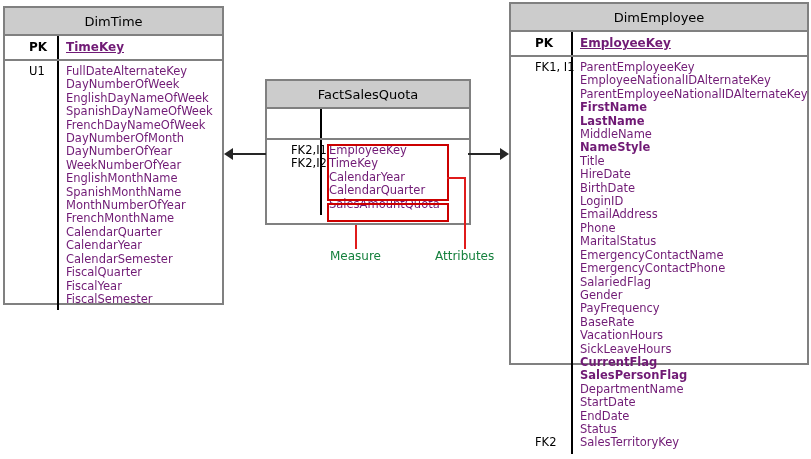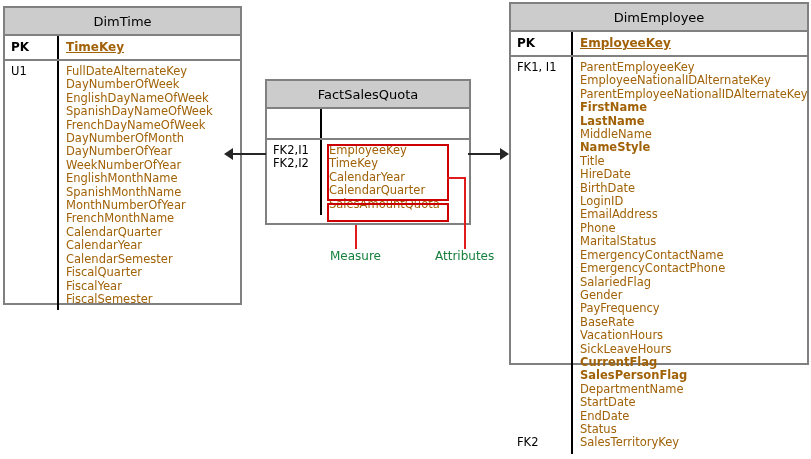--- a/index.html
+++ b/index.html
@@ -39,51 +39,51 @@
     display: flex;
     box-sizing: border-box;
   }
   .sec-pk {
     border-bottom: 2px solid #808080;
   }
   .col-key {
     box-sizing: border-box;
     border-right: 2px solid #000000;
     flex: 0 0 auto;
-    padding: 4px 0 4px 6px;
+    padding: 4px 0 4px 24px;
   }
   .col-attr {
     box-sizing: border-box;
     flex: 1 1 auto;
     padding: 4px 0 4px 7px;
     position: relative;
   }
   .fld {
     font-size: 11.5px;
     line-height: 13.4px;
     white-space: nowrap;
-    color: #a16207;
+    color: #701a75;
   }
   .fld.b { font-weight: bold; }
   .fld.pk {
     font-weight: bold;
     text-decoration: underline;
     font-size: 12px;
     line-height: 15px;
   }
   .keytag {
     font-size: 11.5px;
     line-height: 13.4px;
     white-space: nowrap;
   }
   .keytag.pkt { font-weight: bold; font-size: 12px; line-height: 15px; }
   .spacer { visibility: hidden; }
 
   
-  #dimtime   { left: 3px;   top: 6px;   width: 239px; height: 299px; }
+  #dimtime   { left: 3px;   top: 6px;   width: 221px; height: 299px; }
   #dimtime .entity-title { height: 28px; }
   #dimtime .col-key  { width: 54px; }
 
   #factsq    { left: 265px; top: 79px;  width: 206px; height: 146px; }
   #factsq .entity-title { height: 28px; }
   #factsq .col-key  { width: 55px; }
   #factsq .sec-pk   { height: 31px; }
 
   #dimemp    { left: 509px; top: 2px;   width: 300px; height: 363px; }
   #dimemp .entity-title { height: 28px; }

